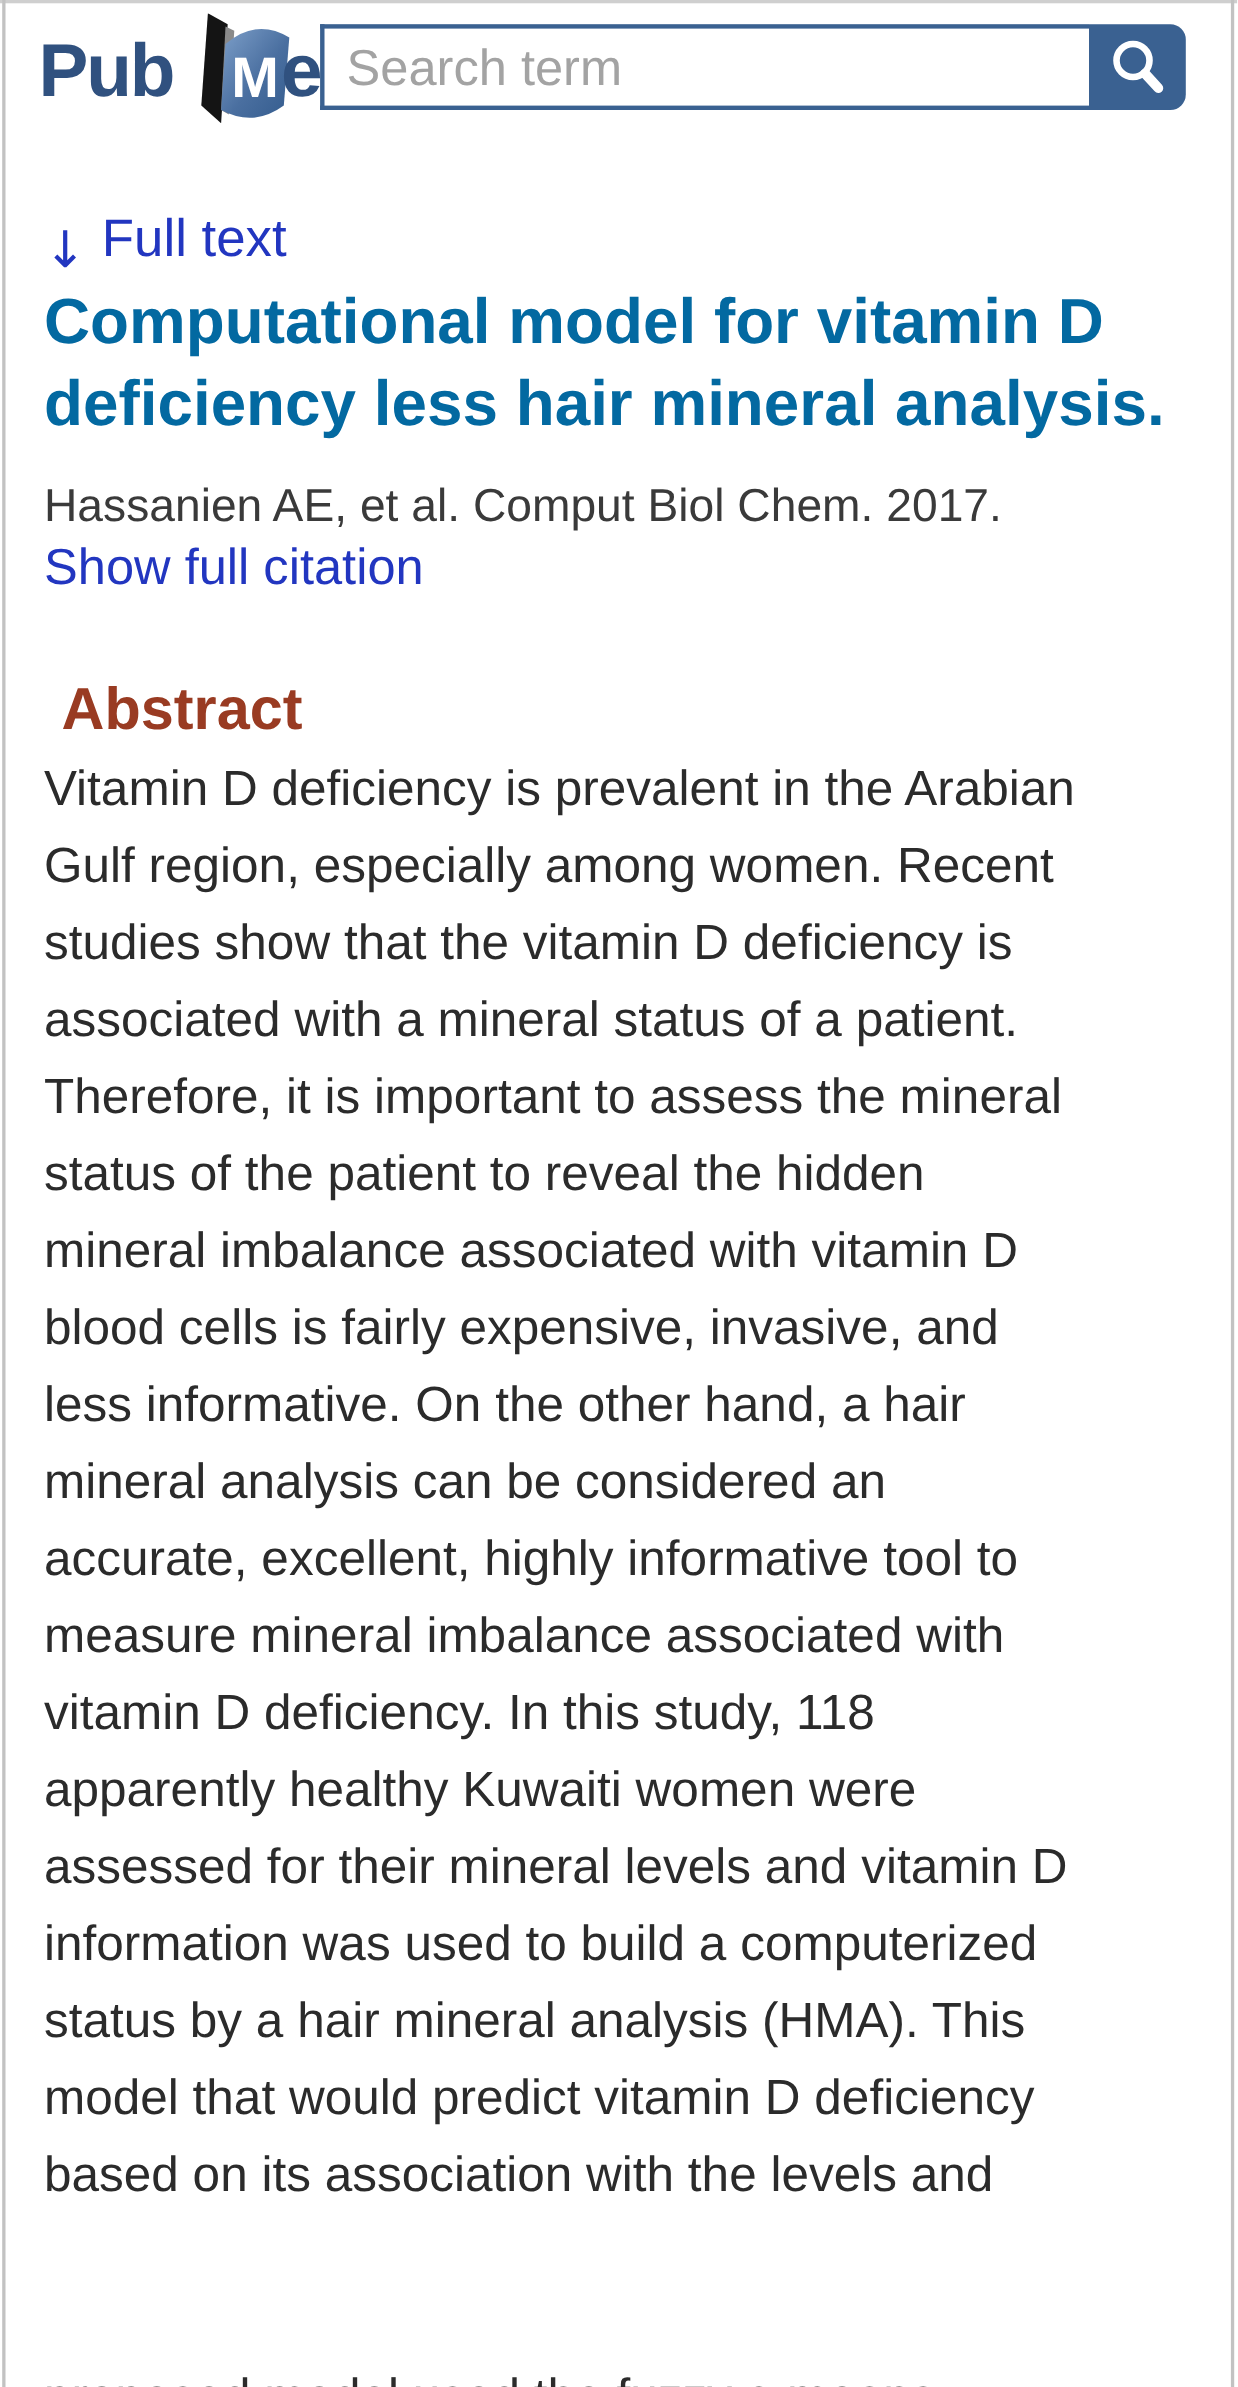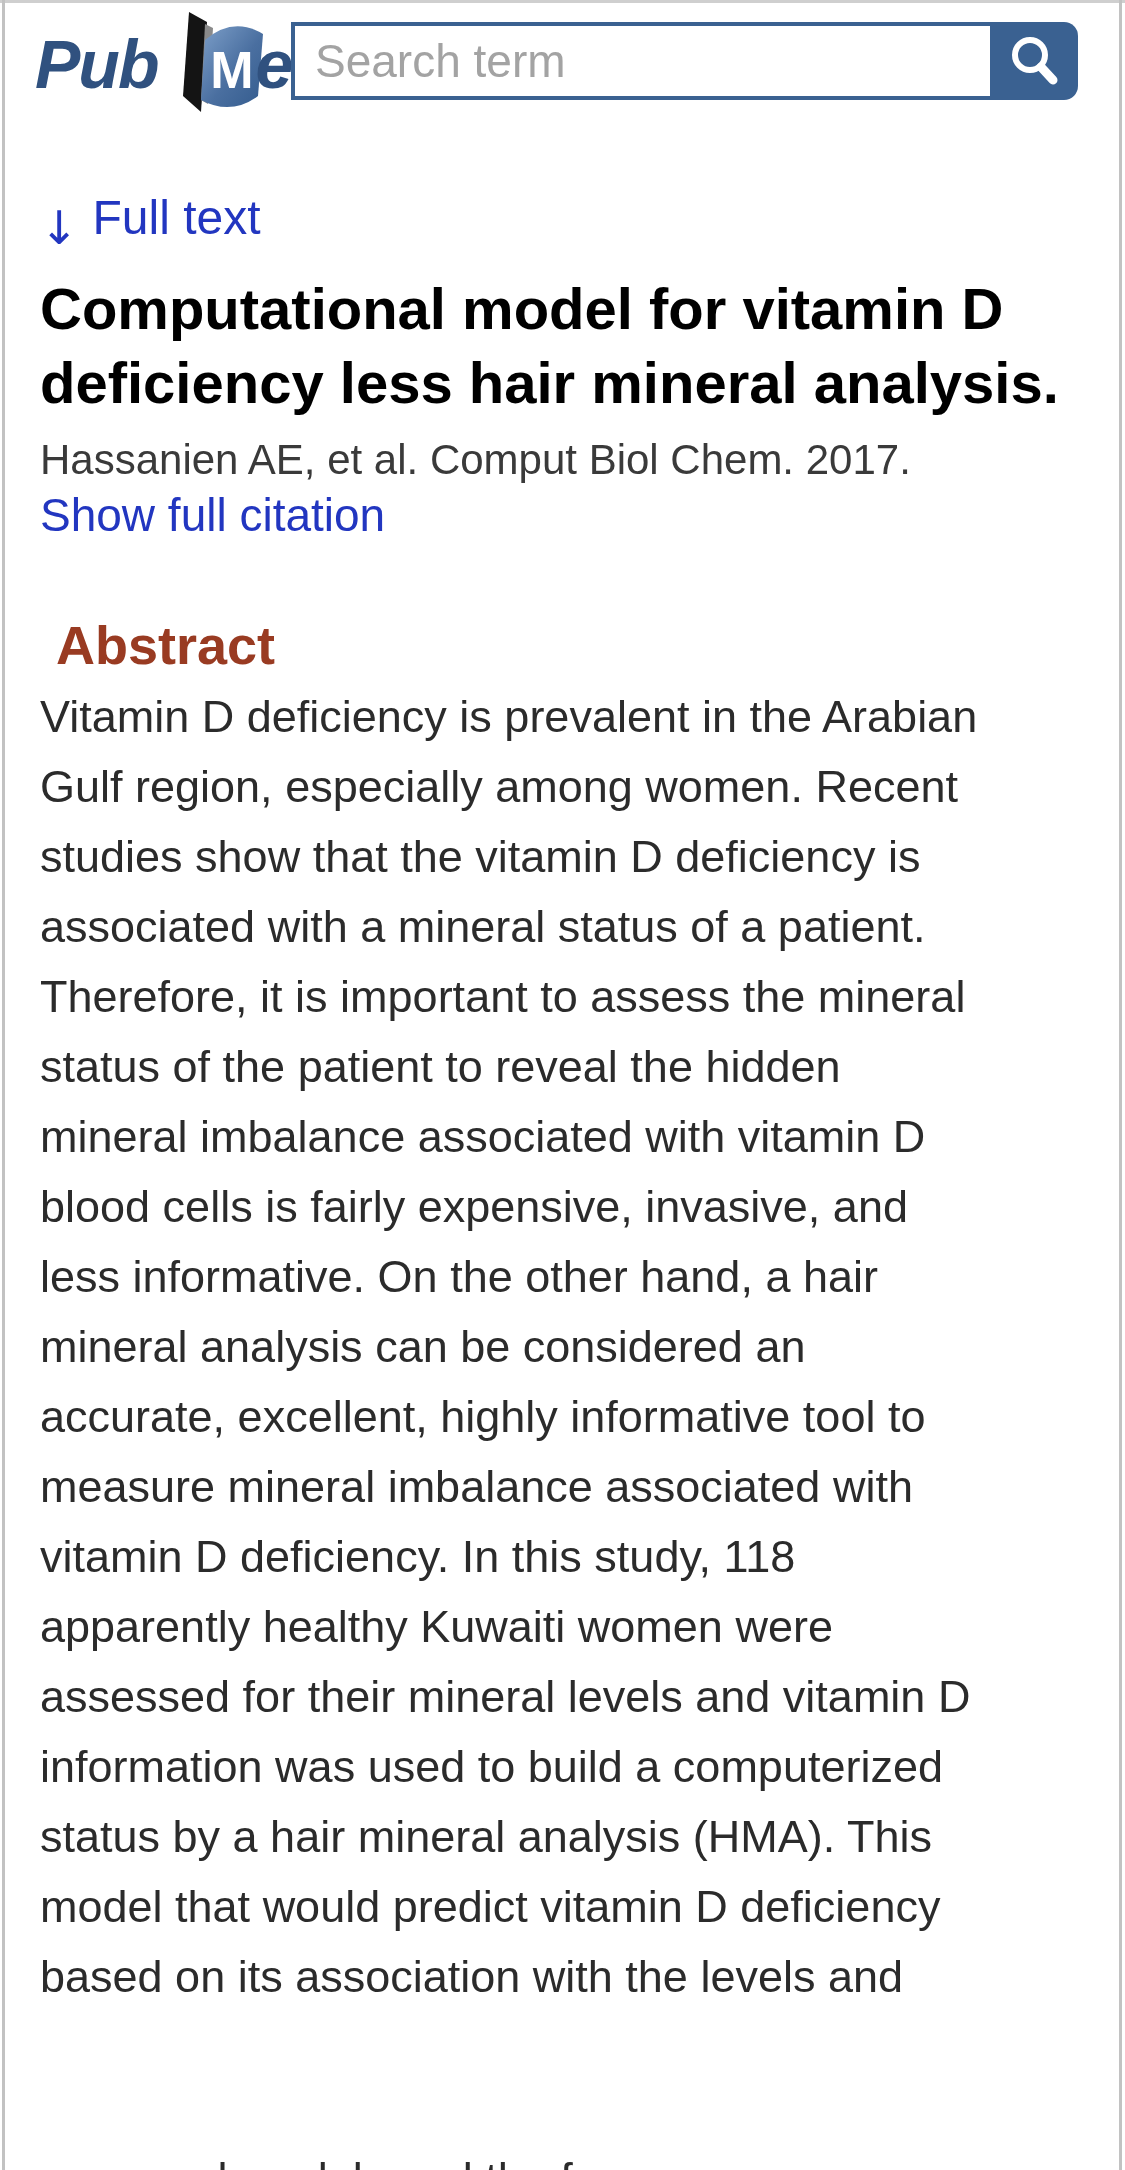--- a/index.html
+++ b/index.html
@@ -17,21 +17,21 @@
   .edge-left{top:0;left:2px;width:3px;height:2170px;}
   .edge-right{top:0;left:1119px;width:3px;height:2170px;}
 
   
   .logo{
     position:absolute;left:35px;top:12px;height:104px;
     display:flex;align-items:center;text-decoration:none;cursor:pointer;
   }
   .logo-txt{
     font-size:68px;font-weight:bold;color:var(--logo-navy);
-    letter-spacing:-2px;line-height:104px;font-style:italic;
+    letter-spacing:-2px;line-height:104px;
   }
   .logo-book{width:112px;height:104px;margin:0 -10px 0 -4px;}
 
   .searchbar{
     position:absolute;left:291px;top:22px;width:787px;height:78px;
     display:flex;align-items:flex-start;
   }
   .search-input{
     box-sizing:border-box;flex:1;min-width:0;height:78px;
     border:4px solid var(--search-blue);border-right:none;border-radius:0;
@@ -49,22 +49,22 @@
   .fulltext{
     position:absolute;left:40px;top:190px;
     font-size:48px;color:var(--link-blue);text-decoration:none;cursor:pointer;
     display:flex;align-items:baseline;
   }
   .fulltext .arrow{
     font-size:46px;position:relative;top:10px;margin-right:14px;
     font-family:"DejaVu Sans","Liberation Sans",sans-serif;
   }
   .article-title{
-    position:absolute;left:40px;top:272px;margin:0;
-    font-size:58px;line-height:74px;font-weight:bold;color:#000000;
+    position:absolute;left:40px;top:256px;margin:0;
+    font-size:58px;line-height:74px;font-weight:bold;color:#0369a1;
   }
   .article-title .tl{display:block;white-space:nowrap;}
   .citation{
     position:absolute;left:40px;top:436px;
     font-size:42px;color:#3a3a3a;white-space:nowrap;
   }
   .showcit{
     position:absolute;left:40px;top:488px;
     font-size:46px;color:var(--link-blue);text-decoration:none;cursor:pointer;
   }

